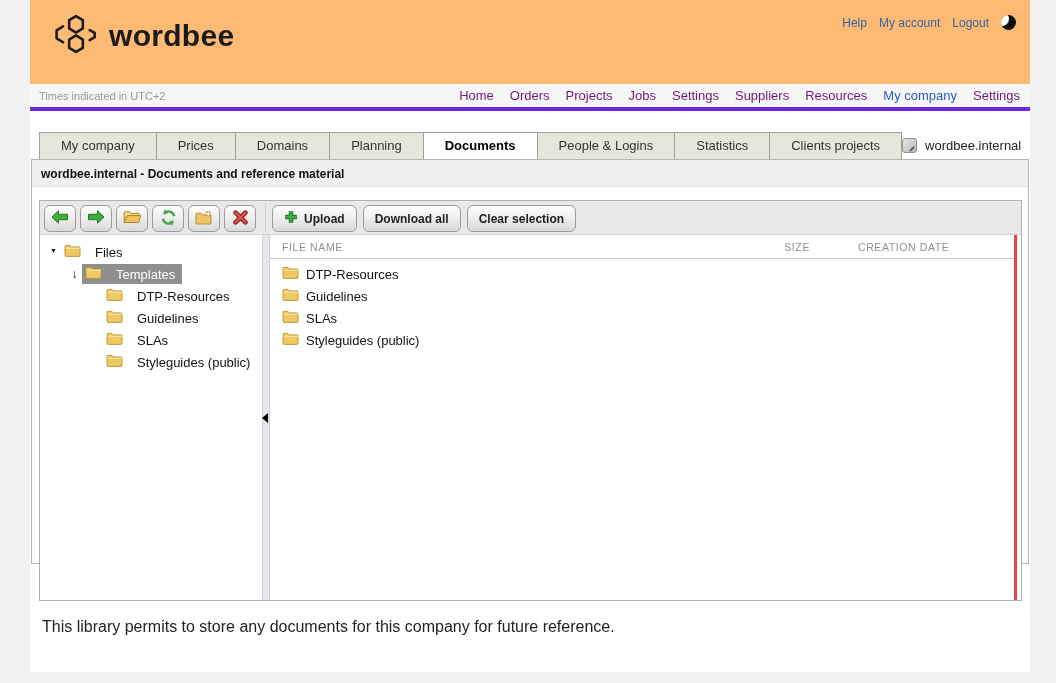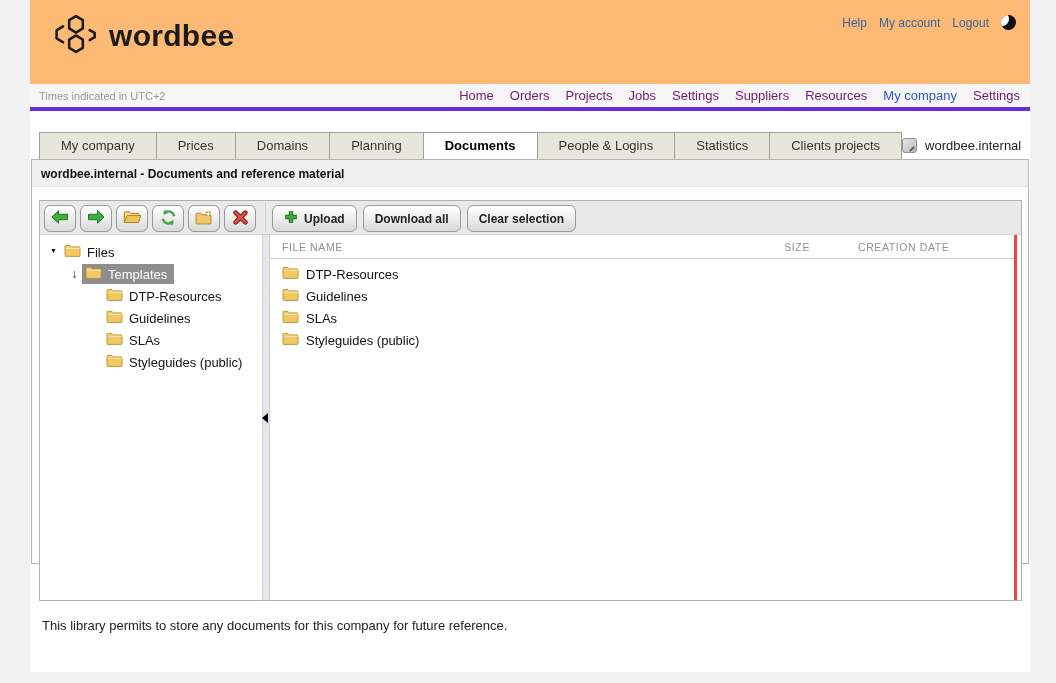--- a/index.html
+++ b/index.html
@@ -74,24 +74,24 @@
   .cell-name { display:flex; align-items:center; gap:7px; overflow:hidden; white-space:nowrap; }
   .cell-size { text-align:right; }
   .cell-date { padding-left:48px; }
 
   
   .tree-node { display:flex; align-items:center; height:22px; font-size:13px; color:#111; white-space:nowrap; }
   .tree-indent { flex:none; }
   .expander { flex:none; width:15px; text-align:center; cursor:pointer; color:#111; line-height:22px; }
   .exp-triangle-down::before { content:"▼"; font-size:7px; position:relative; top:-2px; }
   .exp-arrow-down::before { content:"↓"; font-size:12px; font-weight:700; }
-  .node-inner { display:flex; align-items:center; gap:6px; padding:2px 7px 2px 3px; cursor:pointer; }
+  .node-inner { display:flex; align-items:center; gap:14px; padding:2px 7px 2px 3px; cursor:pointer; }
   .node-inner.selected { background:#8e8e8e; color:#fff; }
 
-  .footer-note { margin:17px 3px 0 3px; font-size:13px; color:#222; }
+  .footer-note { margin:17px 3px 0 3px; font-size:16px; color:#222; }
 </style>
 </head>
 <body>
 
 <div class="content-col">
 
   <div class="top-header">
     <div class="logo">
       <span>
         <svg width="46" height="44" viewBox="0 0 64 56" fill="none" stroke="#1c1c1c" stroke-width="3.6" stroke-linejoin="round" stroke-linecap="round">

